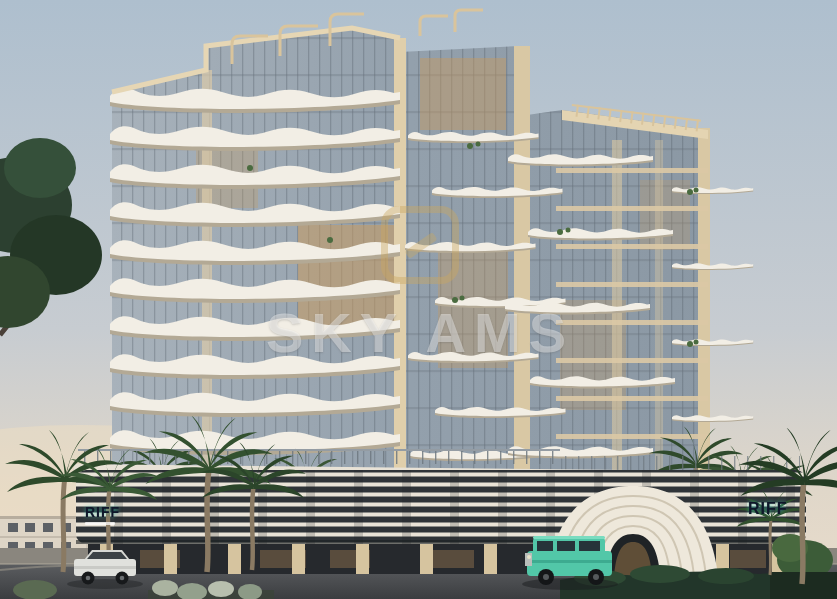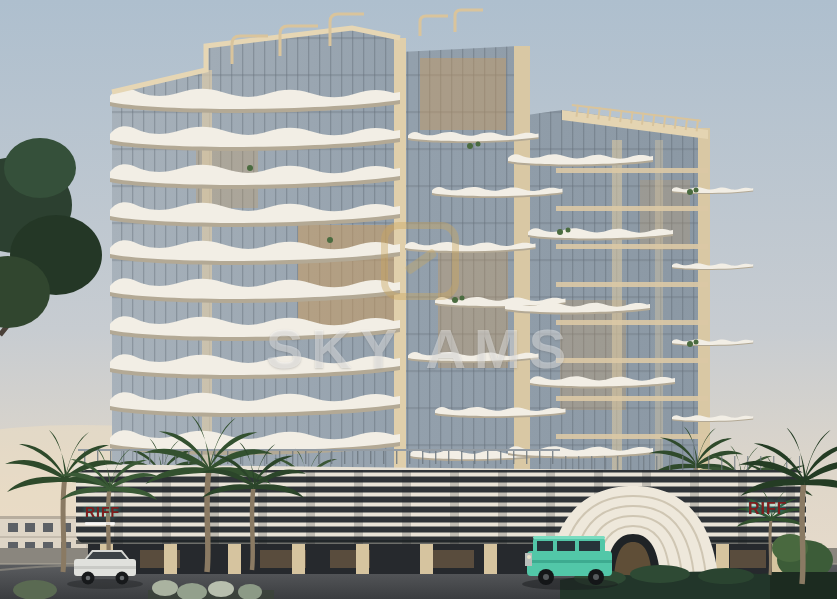--- a/index.html
+++ b/index.html
@@ -4,21 +4,21 @@
 <style>
   html,body{margin:0;padding:0;background:#202225;}
   .scene{
     position:relative;width:837px;height:599px;overflow:hidden;
     font-family:"Liberation Sans",sans-serif;
     background:#b6c3cf;
   }
   .scene svg{position:absolute;left:0;top:0;}
   
   .watermark{
-    position:absolute;left:180px;top:222px;width:480px;
+    position:absolute;left:180px;top:206px;width:480px;
     text-align:center;pointer-events:none;z-index:40;
   }
   .wm-logo{
     width:78px;height:78px;margin:0 auto 16px auto;
     border:7px solid rgba(203,168,95,.42);border-radius:18px;
     position:relative;box-sizing:border-box;
   }
   .wm-logo i{
     position:absolute;left:16px;top:28px;width:34px;height:9px;
     background:rgba(203,168,95,.38);transform:rotate(-35deg);border-radius:3px;
@@ -28,21 +28,21 @@
     color:rgba(255,255,255,.40);
     text-shadow:0 1px 2px rgba(90,90,90,.25);
     white-space:nowrap;
   }
   .wm-sub{
     margin-top:8px;font-size:15px;font-weight:700;letter-spacing:15px;
     color:rgba(201,164,92,.55);white-space:nowrap;
   }
   
   .sign{
-    position:absolute;z-index:30;font-weight:700;color:#7f1d1d;
+    position:absolute;z-index:30;font-weight:700;color:#0f172a;
     text-shadow:0 0 4px rgba(62,207,187,.65),0 0 1px rgba(0,0,0,.4);
     letter-spacing:1px;line-height:1;
   }
   .sign-left{left:85px;top:505px;font-size:14px;}
   .sign-right{left:748px;top:501px;font-size:16px;}
   .sign .sub{display:block;width:30px;height:3px;margin-top:3px;
     background:rgba(255,255,255,.75);border-radius:1px;}
 </style>
 </head>
 <body>

